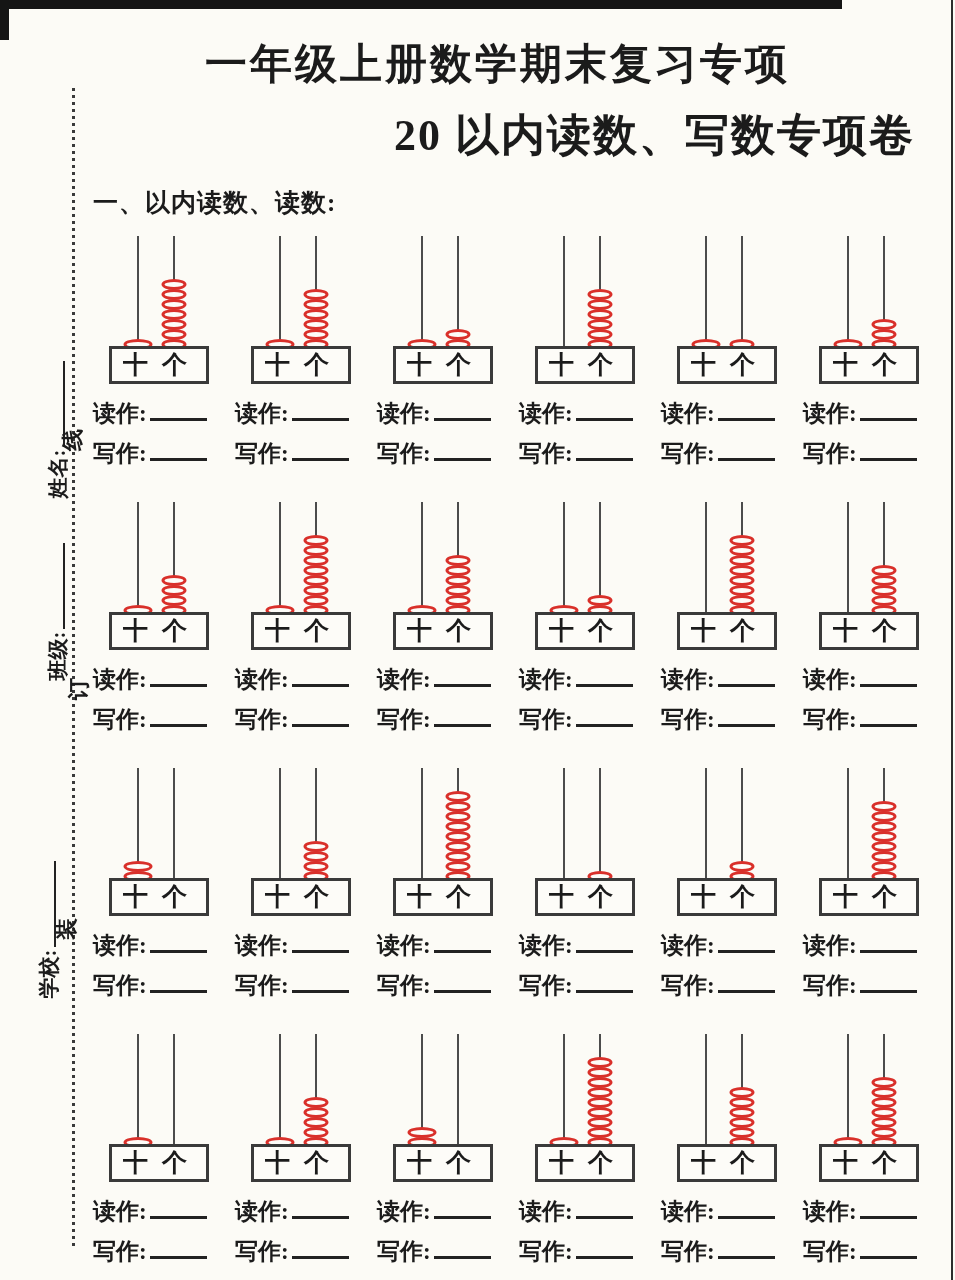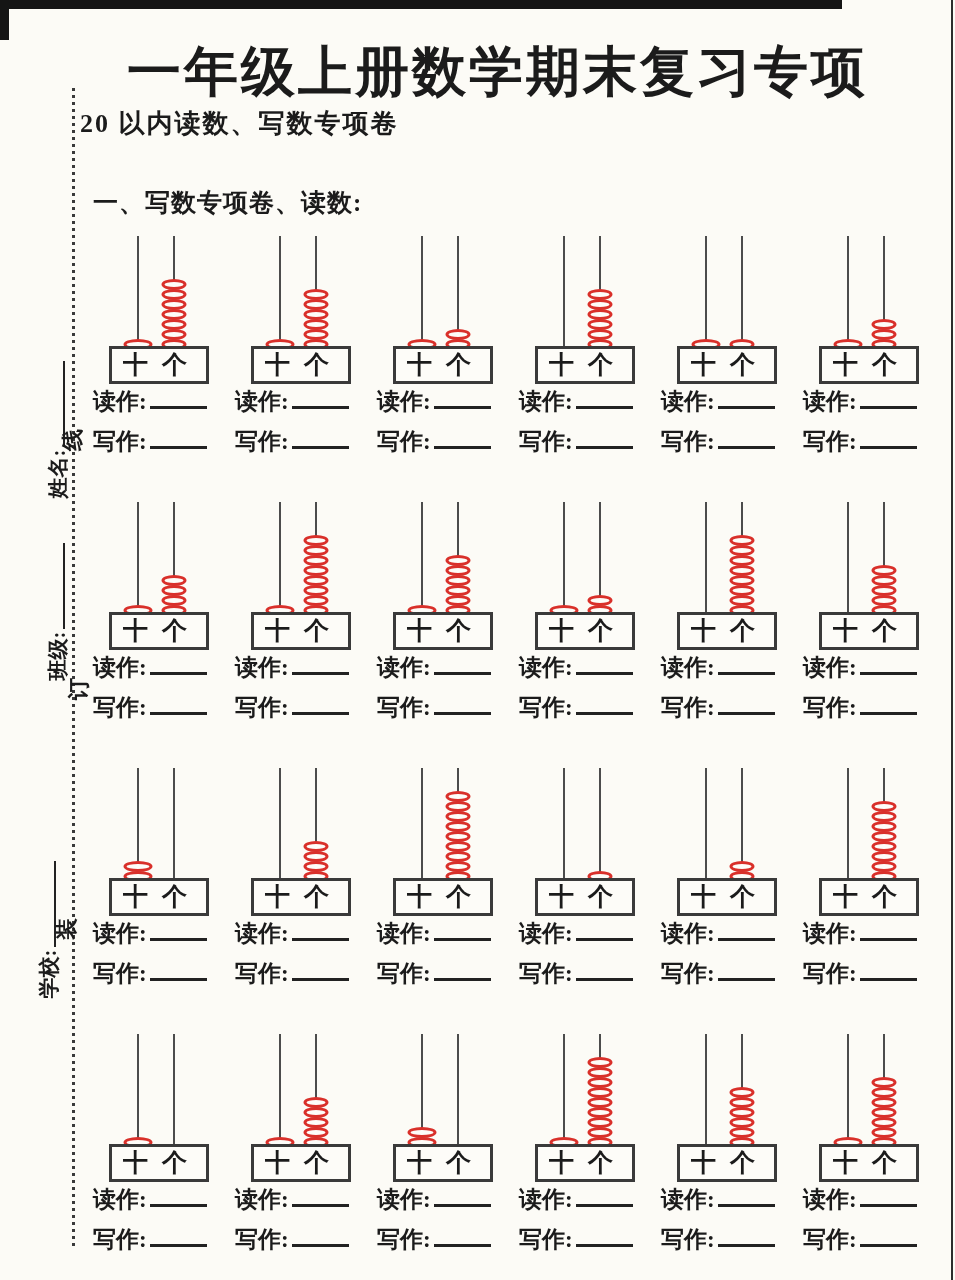--- a/index.html
+++ b/index.html
@@ -11,23 +11,23 @@
   
   .top-bar{position:absolute;left:0;top:0;width:842px;height:9px;background:#151515;}
   .corner-mark{position:absolute;left:0;top:0;width:9px;height:40px;background:#151515;}
   .right-edge{position:absolute;left:951px;top:0;width:2px;height:1280px;background:#2d2d2d;}
   
   .binding-line{
     position:absolute;left:72px;top:88px;width:3px;height:1158px;
     background:repeating-linear-gradient(to bottom,#3a3a3a 0 3px,transparent 3px 7px);
   }
   .title{position:absolute;left:80px;right:40px;top:36px;text-align:center;
-    font-size:54px;font-weight:bold;letter-spacing:3px;font-family:Liberation Serif, serif;}
-  .subtitle{position:absolute;left:80px;right:40px;top:106px;text-align:left;
-    font-size:26px;font-weight:bold;letter-spacing:2px;}
+    font-size:42px;font-weight:bold;letter-spacing:3px;font-family:Liberation Serif, serif;}
+  .subtitle{position:absolute;left:80px;right:40px;top:106px;text-align:right;
+    font-size:44px;font-weight:bold;letter-spacing:2px;}
   .section-heading{position:absolute;left:93px;top:186px;font-size:25px;font-weight:bold;letter-spacing:1px;}
 
   
   .margin-label{position:absolute;width:180px;height:26px;transform:rotate(-90deg);
     font-size:21px;font-weight:bold;white-space:nowrap;text-align:center;}
   .margin-label .blank{display:inline-block;width:86px;height:16px;
     border-bottom:2px solid #222;margin-left:2px;}
   .m-name{left:-33px;top:417px;}
   .m-class{left:-33px;top:599px;}
   .m-school{left:-42px;top:917px;}
@@ -50,38 +50,38 @@
   .stack.ones{left:65px;transform:translateX(-50%);}
   .bead{width:19px;height:5px;border:3px solid #d9302a;border-radius:50%;
     background:#fdfcf8;margin-top:-1px;box-sizing:content-box;flex:none;}
   .bead.wide{width:23px;}
   .base{position:absolute;left:0;right:0;bottom:0;height:38px;box-sizing:border-box;
     border:3px solid #3a3a3a;background:#fdfcf8;}
   .base span{position:absolute;top:1px;font-size:25px;font-weight:bold;line-height:30px;}
   .lbl-tens{left:11px;}
   .lbl-ones{left:50px;}
 
-  .answer-row{font-size:23px;font-weight:bold;white-space:nowrap;
+  .answer-row{margin-top:12px;font-size:23px;font-weight:bold;white-space:nowrap;
     align-self:flex-start;padding-left:5px;line-height:28px;}
   .answer-row.write{margin-top:8px;}
   .answer-row .blank{display:inline-block;width:57px;height:22px;
     border-bottom:3px solid #222;margin-left:3px;}
 </style>
 </head>
 <body>
 
 <div class="page">
   <div class="top-bar"></div>
   <div class="corner-mark"></div>
   <div class="right-edge"></div>
   <div class="binding-line"></div>
 
   <div class="title">一年级上册数学期末复习专项</div>
   <div class="subtitle">20 以内读数、写数专项卷</div>
-  <div class="section-heading">一、写数专项卷、读数:</div>
+  <div class="section-heading">一、以内读数、读数:</div>
 
   <div class="margin-label m-name"><span>姓名:</span><span class="blank"></span></div>
   <div class="margin-label m-class"><span>班级:</span><span class="blank"></span></div>
   <div class="margin-label m-school"><span>学校:</span><span class="blank"></span></div>
 
   <div class="binding-char b-line">线</div>
   <div class="binding-char b-staple">订</div>
   <div class="binding-char b-bind">装</div>
 
   <div class="grid">

